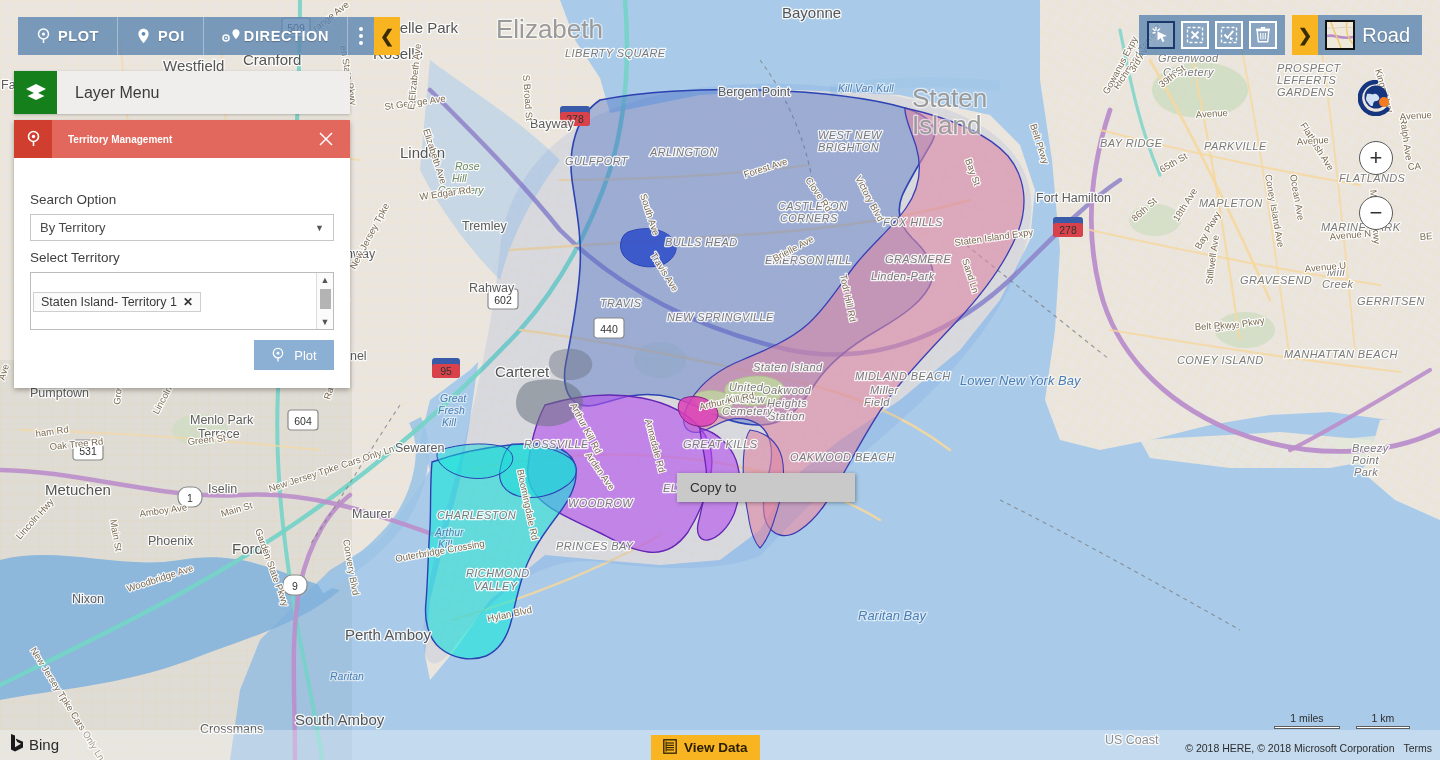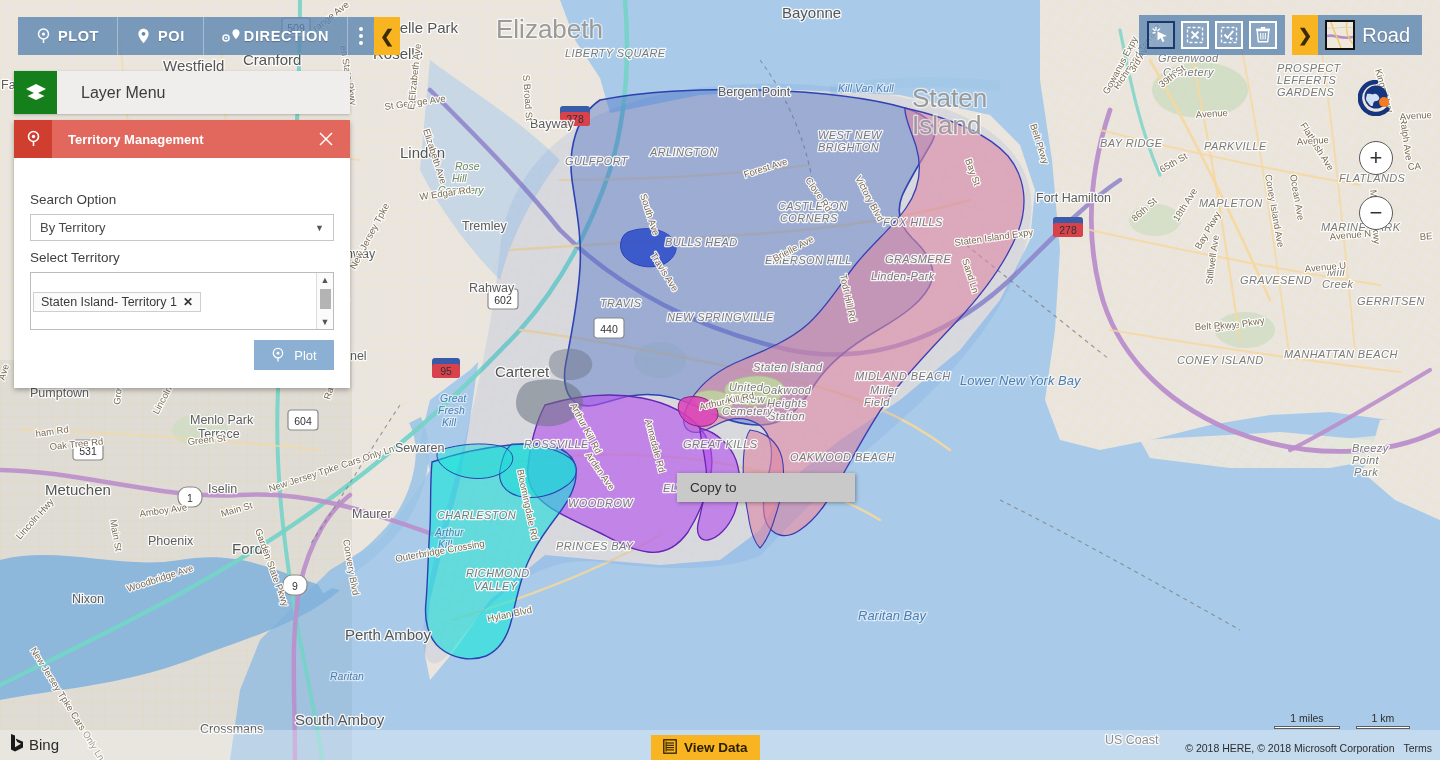--- a/index.html
+++ b/index.html
@@ -89,42 +89,42 @@
     background: #efeeec;
     display: flex; align-items: center;
     box-shadow: 0 1px 3px rgba(0,0,0,.25);
     z-index: 45;
   }
   #layer-menu .lm-icon {
     width: 43px; height: 43px; background: #15801b;
     display:flex; align-items:center; justify-content:center;
   }
   #layer-menu .lm-title {
-    padding-left: 24px; font-size: 16px; color: #3c3c3c;
+    padding-left: 18px; font-size: 16px; color: #3c3c3c;
   }
 
   
   #territory-panel {
     position: absolute; left: 14px; top: 120px;
     width: 336px;
     background: #ffffff;
     box-shadow: 0 2px 5px rgba(0,0,0,.3);
     z-index: 46;
     padding-bottom: 18px;
   }
   #tp-header {
     height: 38px; background: #e2675c; color:#fff;
     display:flex; align-items:center; position:relative;
   }
   #tp-header .tp-ico {
     width: 38px; height: 38px; background: #cf3e2f;
     display:flex; align-items:center; justify-content:center;
   }
   #tp-header .tp-title {
-    padding-left: 16px; font-size: 13px; font-weight: bold;
+    padding-left: 16px; font-size: 10px; font-weight: bold;
   }
   #tp-close {
     position:absolute; right: 14px; top: 9px;
     width: 20px; height: 20px; cursor: pointer;
     display:flex;align-items:center;justify-content:center;
   }
   #tp-body { padding: 30px 16px 0 16px; }
   .tp-label {
     font-size: 13.5px; color: #3f3f3f; margin: 4px 0 7px 0;
   }

